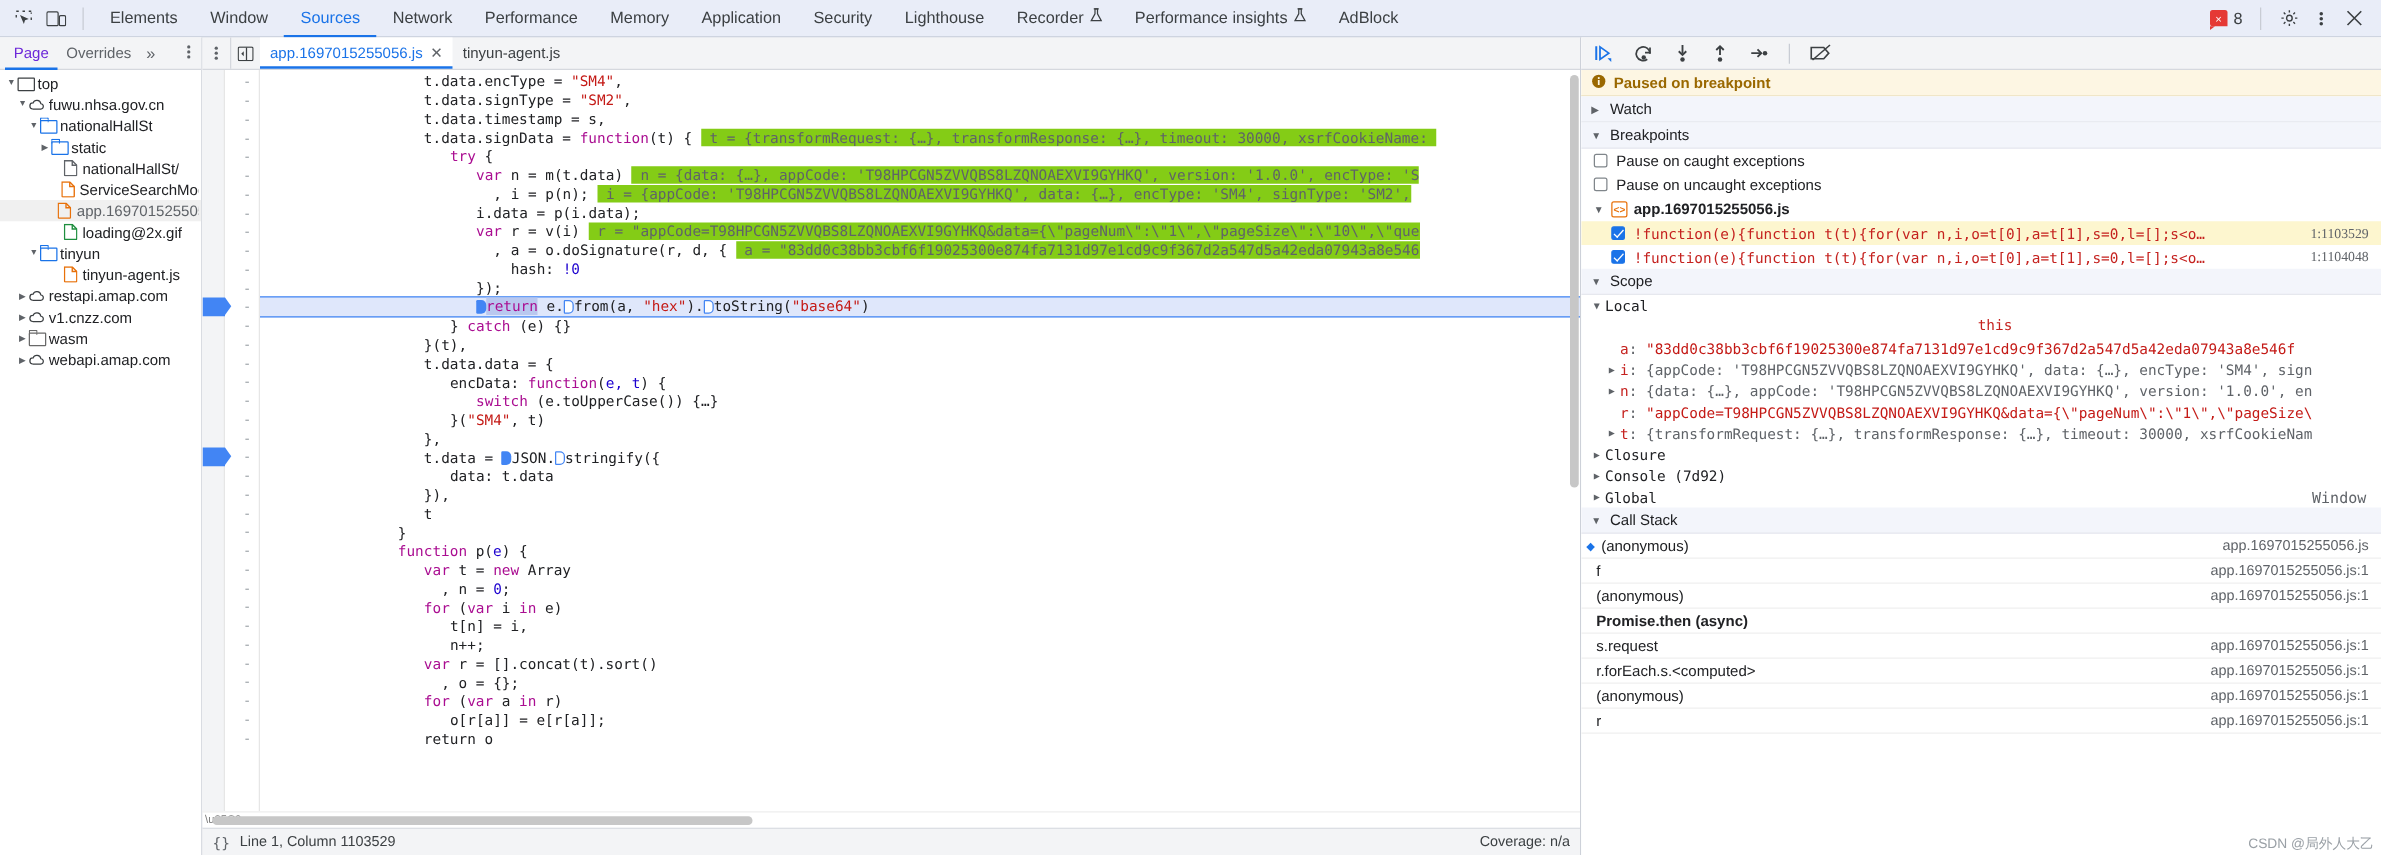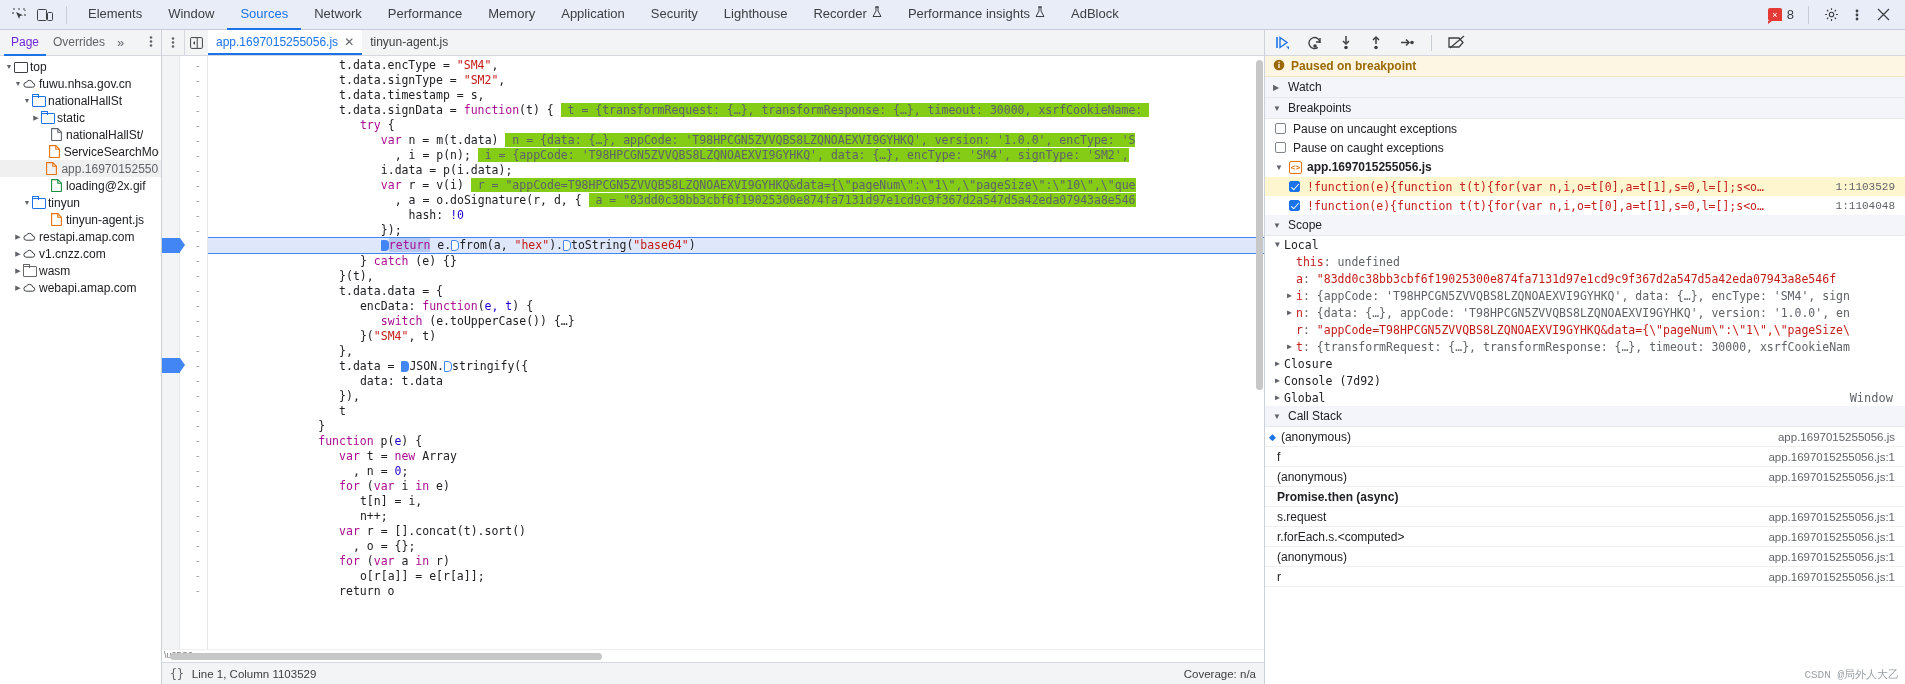--- a/index.html
+++ b/index.html
@@ -206,21 +206,21 @@
   .js-chip{
     width:13px;height:13px;border:1.4px solid #e8710a; border-radius:2px; color:#e8710a;
     font-size:8px; display:flex; align-items:center; justify-content:center; font-weight:bold;
   }
   .bp-entry{
     height:19px; display:flex; align-items:center; font-size:11.5px;
     font-family:"DejaVu Sans Mono", monospace; color:#c5221f; padding-left:24px;
   }
   .bp-entry.active{ background:#fdf6cf; }
   .bp-txt{ overflow:hidden; text-overflow:ellipsis; white-space:nowrap; flex:1; }
-  .bp-loc{ color:#5f6368; font-family:Liberation Mono, monospace; font-size:11px; padding-right:10px;}
+  .bp-loc{ color:#5f6368; font-family:Liberation Serif, serif; font-size:11px; padding-right:10px;}
   .scope-row{
     height:17px; font-size:11.5px; font-family:"DejaVu Sans Mono", monospace;
     display:flex; align-items:center; white-space:nowrap; overflow:hidden;
   }
   .scope-row .tri{ font-size:8px; }
   .sv-name{ color:#c5221f; }
   .sv-val{ color:#5f6368; }
   .sv-val.str{ color:#c41a16; }
   .cs-row{
     height:20px; display:flex; align-items:center; font-size:12px; padding-left:12px;
@@ -229,21 +229,21 @@
   .cs-row .cs-name{ flex:1; overflow:hidden; white-space:nowrap; }
   .cs-row .cs-src{ color:#5f6368; font-size:11.5px; padding-right:10px;}
   .cs-row.current .cs-name{ color:#202124; }
   .cs-diamond{ color:#1a73e8; font-size:9px; margin-right:5px; margin-left:-8px;}
   .cs-row.async .cs-name{ font-weight:bold; }
   .dbg-scroll-area{ flex:1; overflow:hidden; }
   .win-label{ margin-left:auto; color:#5f6368; padding-right:12px; font-size:12px;}
 
   .watermark{
     position:absolute; right:6px; bottom:2px; font-size:11px; color:#9aa0a6;
-    font-family:Liberation Mono, monospace;
+    font-family:Liberation Sans, sans-serif;
   }
   .vsplit-thumb{ position:absolute; right:0; top:0; width:9px; background:#fff; }
 </style>
 </head>
 <body>
 
 <div class="app">
 
   <div class="topbar">
     <div class="tb-icon">
@@ -625,25 +625,25 @@
           <div class="sec-head">
             <span class="tri">▶</span>
             <span>Watch</span>
           </div>
           <div class="sec-head">
             <span class="tri">▼</span>
             <span>Breakpoints</span>
           </div>
           <div class="dbg-row">
             <span class="cbx"></span>
-            <span>Pause on uncaught exceptions</span>
+            <span>Pause on caught exceptions</span>
           </div>
           <div class="dbg-row">
             <span class="cbx"></span>
-            <span>Pause on caught exceptions</span>
+            <span>Pause on uncaught exceptions</span>
           </div>
           <div class="bp-file">
             <span class="tri">▼</span>
             <span class="js-chip">&lt;&gt;</span>
             <span>app.1697015255056.js</span>
           </div>
           <div class="bp-entry active">
             <span class="cbx on"></span>
             <span class="bp-txt">!function(e){function t(t){for(var n,i,o=t[0],a=t[1],s=0,l=[];s&lt;o…</span>
             <span class="bp-loc">1:1103529</span>
@@ -654,21 +654,21 @@
             <span class="bp-loc">1:1104048</span>
           </div>
           <div class="sec-head">
             <span class="tri">▼</span>
             <span>Scope</span>
           </div>
           <div class="scope-row" style="padding-left: 10px;">
             <span class="tri">▼</span>
             <span style="color:#202124;font-family:'DejaVu Sans Mono',monospace">Local</span>
           </div>
-          <div class="scope-row" style="padding-left: 22px;">
+          <div class="scope-row" style="padding-left: 22px; flex-direction: column;">
             <span class="tri"></span>
             <span class="sv-name">this</span>
             <span class="sv-val">:&nbsp;</span>
             <span class="sv-val">undefined</span>
           </div>
           <div class="scope-row" style="padding-left: 22px;">
             <span class="tri"></span>
             <span class="sv-name">a</span>
             <span class="sv-val">:&nbsp;</span>
             <span class="sv-val str">"83dd0c38bb3cbf6f19025300e874fa7131d97e1cd9c9f367d2a547d5a42eda07943a8e546f</span>

